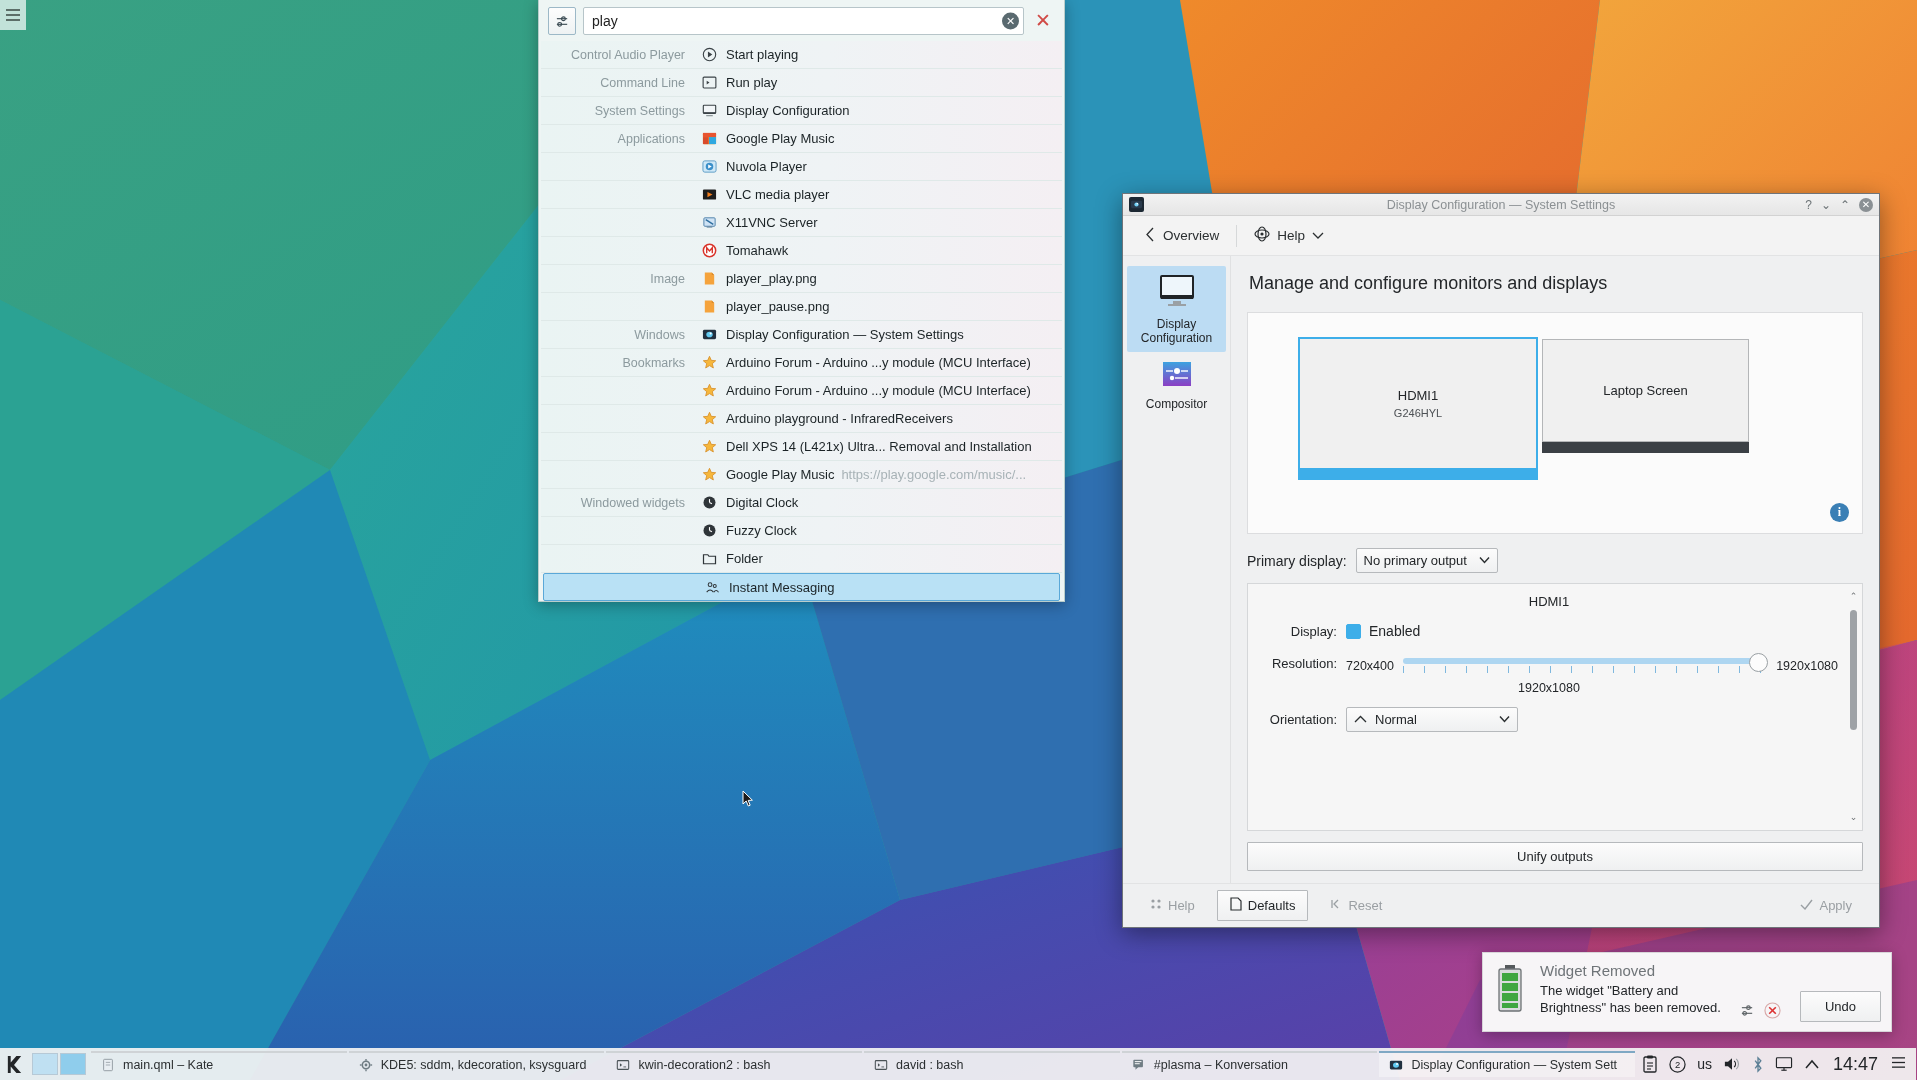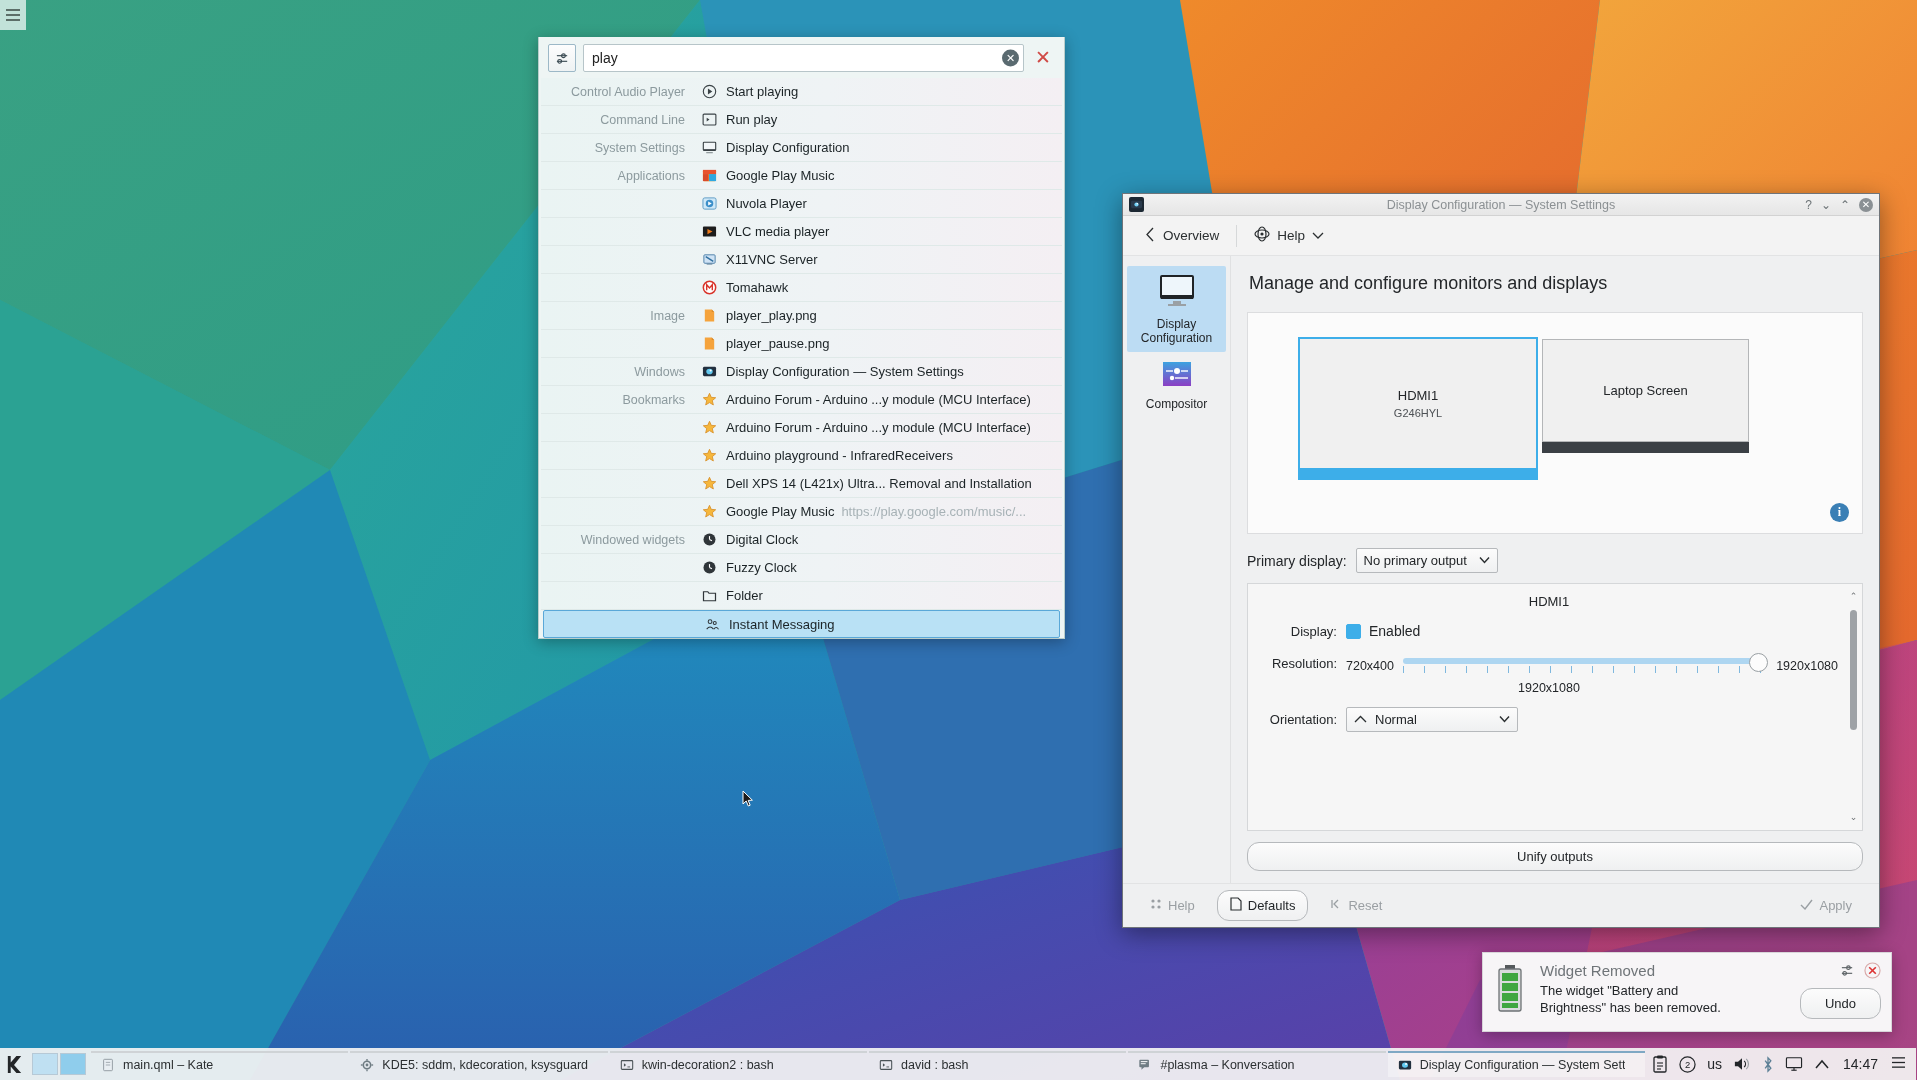--- a/index.html
+++ b/index.html
@@ -18,21 +18,21 @@
   
   .win { position:absolute; }
 
   
   #krunner {
     left:538px; top:0px; width:527px; height:602px;
     background:#eef5f4;
     border:1px solid #b9cdcb;
     border-top:none;
     box-shadow: 0 3px 14px rgba(0,0,0,.30);
-    display:flex; flex-direction:column;margin-top:37px;
+    display:flex; flex-direction:column;
   }
   #krunner-topbar {
     display:flex; align-items:center; gap:7px;
     padding:7px 9px 6px 9px;
     background:#eef5f4;
   }
   .kr-config-btn {
     width:28px;height:28px;flex:0 0 28px;
     border:1px solid #9cb8c7;border-radius:2px;
     background:linear-gradient(#fdfdfd,#eef2f3);
@@ -174,21 +174,21 @@
     background-image:repeating-linear-gradient(to right,#7fb8de 0 1px,transparent 1px 21px); }
   .slider-handle {
     position:absolute; right:-1px; top:0; width:19px;height:19px;border-radius:50%;
     background:#fcfcfc;border:1px solid #9aa0a4; cursor:pointer;
   }
   #res-current { text-align:center;font-size:12.5px;color:#232629;margin:-6px 0 12px 0; }
   .vscroll { position:absolute;right:4px;top:8px;bottom:8px;width:9px; }
   .vscroll .bar { position:absolute;left:1px;top:18px;height:120px;width:7px;border-radius:4px;background:#9ea2a6; }
   .vscroll .arrow { position:absolute;left:0;width:9px;height:9px;font-size:9px;color:#6a6e71;text-align:center;line-height:9px; }
   .btn {
-    border:1px solid #b6b9bc;border-radius:12px;
+    border:1px solid #b6b9bc;border-radius:1px;
     background:linear-gradient(#fcfcfc,#eff0f1);
     font-size:13px;color:#232629;padding:6px 12px;cursor:pointer;
     display:inline-flex;align-items:center;justify-content:center;gap:6px;
     font-family:"Liberation Sans",sans-serif;
     text-align:center;
   }
   .btn.flat { border-color:transparent;background:transparent;color:#9a9fa3; }
   #unify-row { margin:11px 0 0 0; }
   #unify-btn { width:100%; }
   #dc-footer {
@@ -199,21 +199,21 @@
 
   
   #notif {
     left:1482px; top:952px; width:410px; height:80px;
     background:#f7f5f7; border:1px solid #d8d5d9;
     box-shadow:0 3px 14px rgba(0,0,0,.28);
     display:flex; align-items:flex-start; padding:9px 10px 9px 12px; gap:11px;
   }
   #notif-title { font-size:15px;color:#6f7478;margin-bottom:3px; }
   #notif-body { font-size:13px;color:#232629;line-height:1.32;max-width:205px; }
-  #notif-actions { margin-left:auto; display:flex;flex-direction:column;align-items:flex-end;gap:6px;height:100%; }
+  #notif-actions { margin-left:auto; display:flex;flex-direction:row;align-items:flex-end;gap:19px;height:100%; }
   .notif-ctrls { display:flex; align-items:center; gap:9px; }
 
   
   #taskbar {
     position:absolute; left:0; right:1px; bottom:0; height:32px;
     background:rgba(243,243,243,.93);
     display:flex; align-items:stretch;
   }
   #kmenu { width:28px;flex:0 0 28px;display:flex;align-items:center;justify-content:center;cursor:pointer; }
   #pager { display:flex; align-items:center; gap:2px; padding:0 4px; }
@@ -222,21 +222,21 @@
   .tasks { flex:1; display:flex; align-items:stretch; min-width:0; }
   .task {
     flex:1 1 0; min-width:0; display:flex; align-items:center; gap:8px;
     padding:0 10px; border-top:2px solid #cfd3d6; margin:3px 1px;
     font-size:12.5px; color:#2b2f31; cursor:pointer; overflow:hidden; white-space:nowrap;
   }
   .task.active { border-top-color:#7fa8c4; background:rgba(255,255,255,.35); }
   .task .tlabel { overflow:hidden; text-overflow:clip; }
   #tray { display:flex;align-items:center;gap:11px;padding:0 10px 0 6px; }
   .tr { cursor:pointer; display:flex;align-items:center; }
-  #clock { font-size:14px;color:#232629;padding:0 2px;cursor:pointer; }
+  #clock { font-size:18px;color:#232629;padding:0 2px;cursor:pointer; }
   #tray-expand { font-size:13px;color:#232629;cursor:pointer; }
 
   
   #desk-toolbox {
     position:absolute;left:0;top:0;width:26px;height:30px;
     background:rgba(225,240,236,.82);
     display:flex;align-items:center;justify-content:center;flex-direction:column;gap:3px;
     cursor:pointer;
   }
   #desk-toolbox i { display:block;width:14px;height:2px;background:#5c6e68; }

